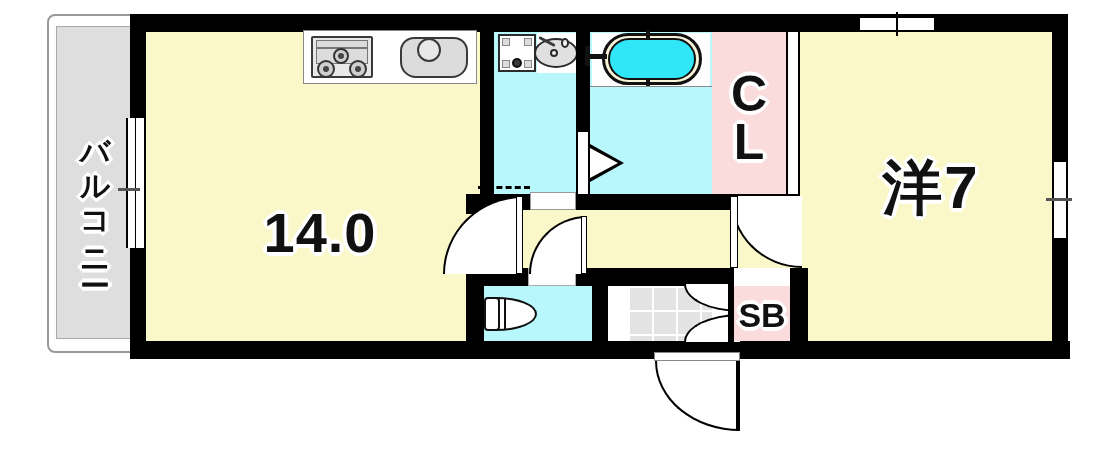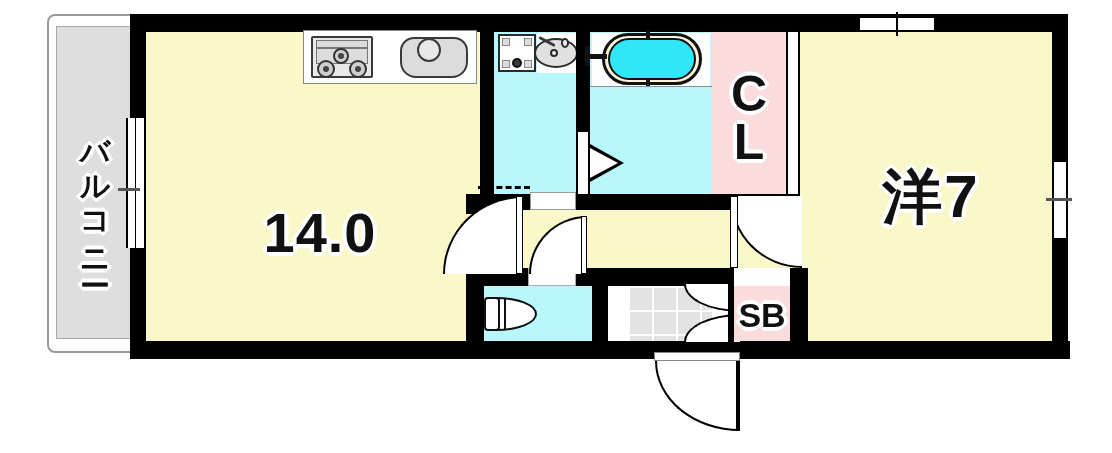--- a/index.html
+++ b/index.html
@@ -295,21 +295,21 @@
   <div class="abs fill-white" style="left:786px; top:32px; width:14px; height:162px; border-left:2px solid #000; border-right:2px solid #000; box-sizing:border-box;"></div>
 
   <div class="abs tri-right" style="left:800px; top:32px;"></div>
   <div class="abs tri-right-in" style="left:800px; top:36px;"></div>
   <div class="abs tri-right" style="left:800px; top:145px;"></div>
   <div class="abs tri-right-in" style="left:800px; top:149px;"></div>
 
   <div class="abs fill-wall" style="left:712px; top:194px; width:88px; height:16px;"></div>
 
   <div class="abs fill-room" style="left:800px; top:32px; width:252px; height:309px;"></div>
-  <div class="abs label lbl-you" style="left:856px; top:167px; width:150px;">洋7</div>
+  <div class="abs label lbl-you" style="left:856px; top:158px; width:150px;">洋7</div>
 
   <div class="abs win-h" style="left:858px; top:16px; width:78px; height:16px;"></div>
   <div class="abs win-tick-h" style="left:896px; top:12px; width:2px; height:24px;"></div>
 
   <div class="abs win-v" style="left:1052px; top:160px; width:16px; height:80px;"></div>
   <div class="abs win-tick-v" style="left:1046px; top:198px; width:26px; height:3px;"></div>
 
   <div class="abs fill-wall" style="left:466px; top:268px; width:18px; height:91px;"></div>
   <div class="abs fill-wall" style="left:466px; top:268px; width:142px; height:18px;"></div>
   <div class="abs fill-wet" style="left:484px; top:286px; width:108px; height:55px;"></div>

